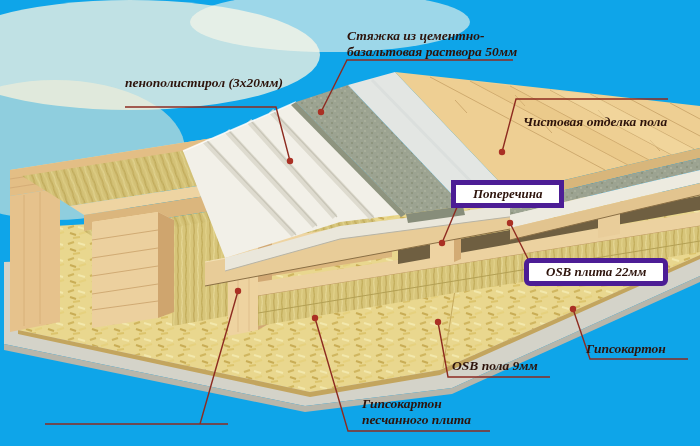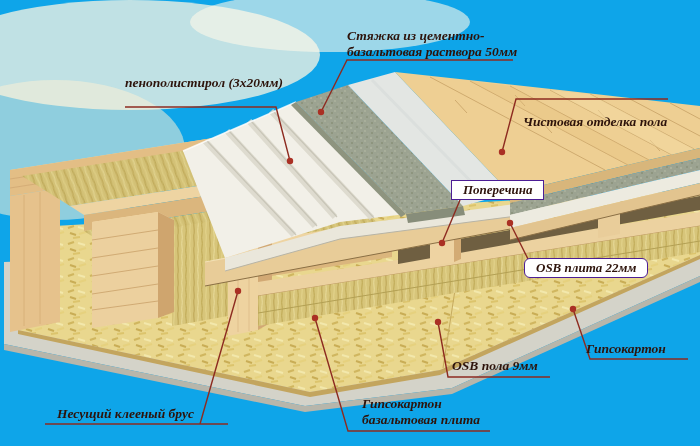--- a/index.html
+++ b/index.html
@@ -2,21 +2,21 @@
 <html><head>
 <meta charset="utf-8">
 <style>
   html,body{margin:0;padding:0;background:#fff;}
   #stage{position:relative;width:700px;height:446px;background:#0ea5e9;overflow:hidden;
          font-family:"Liberation Serif",serif;font-style:italic;}
   #scene{position:absolute;left:0;top:0;}
   .label{position:absolute;font-weight:bold;font-size:13.5px;line-height:16px;
          color:#2d130b;white-space:nowrap;}
   .label .ln{display:block;}
-  .label.boxed{background:#ffffff;border:1px solid #4c1d95;padding:1px 11px;
+  .label.boxed{background:#ffffff;border:5px solid #4c1d95;padding:1px 17px;
                font-size:13px;line-height:16px;}
 </style>
 </head>
 <body>
 
 <div id="stage">
 
 <svg id="scene" width="700" height="446" viewBox="0 0 700 446">
   <defs>
     <pattern id="woolP" width="16" height="13" patternUnits="userSpaceOnUse">
@@ -195,18 +195,17 @@
   <div class="label boxed" style="left:451px;top:180px;">Поперечина</div>
 
   <div class="label boxed" style="left:524px;top:258px;border-radius:6px;">OSB плита 22мм</div>
 
   <div class="label" style="left:586px;top:341px;">Гипсокартон</div>
 
   <div class="label" style="left:452px;top:358px;">OSB пола 9мм</div>
 
   <div class="label" style="left:362px;top:396px;">
     <span class="ln">Гипсокартон</span>
-    <span class="ln">базальтовая плита</span>
+    <span class="ln">песчанного плита</span>
   </div>
 
-  <div class="label" style="left:57px;top:406px;">Несущий клееный брус</div>
 
 </div>
 
 </body></html>

